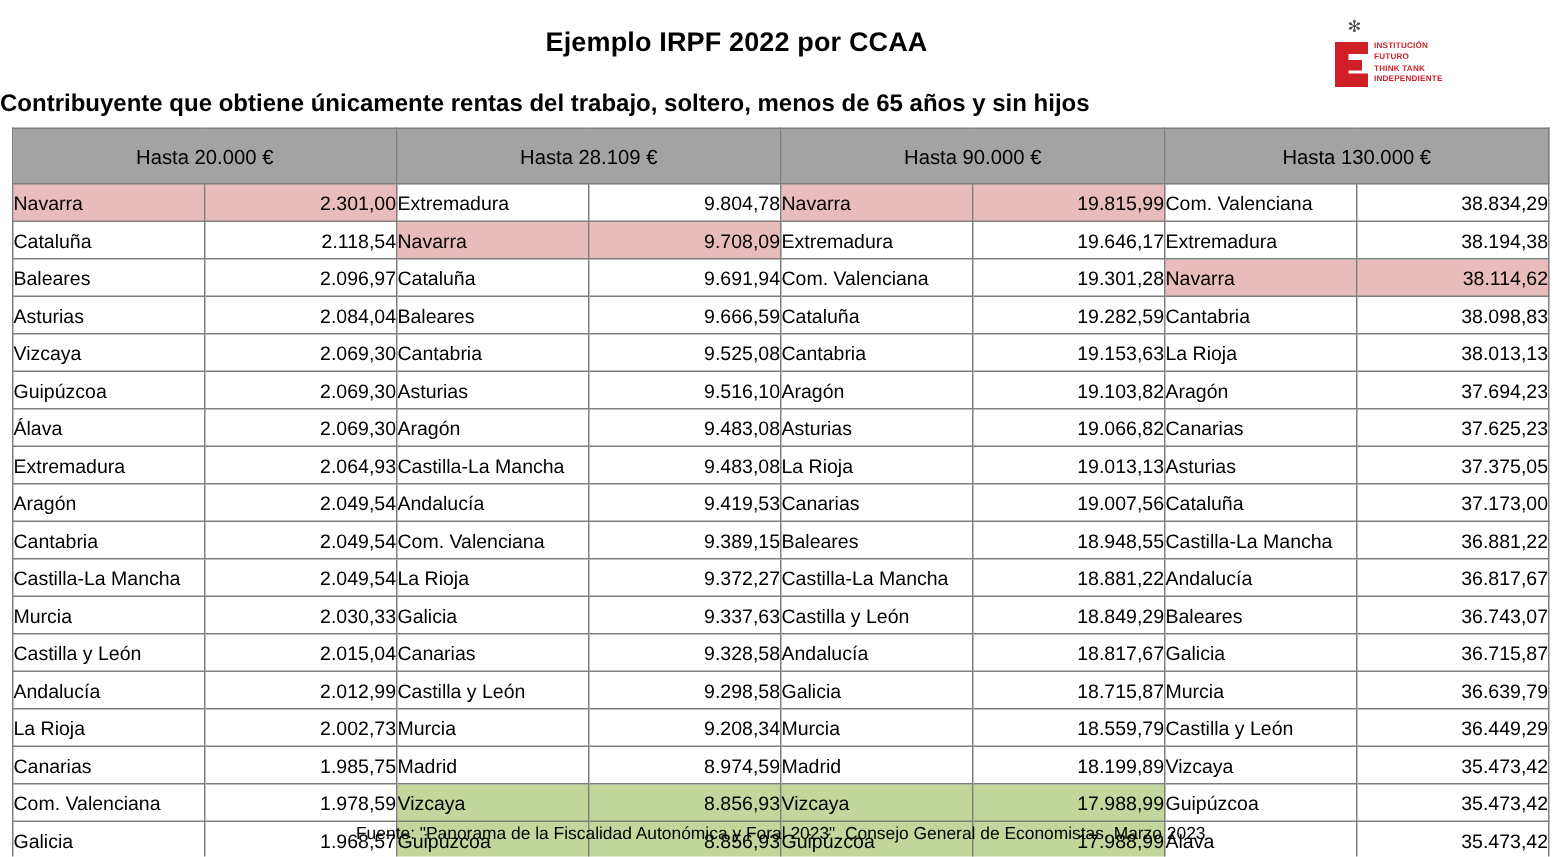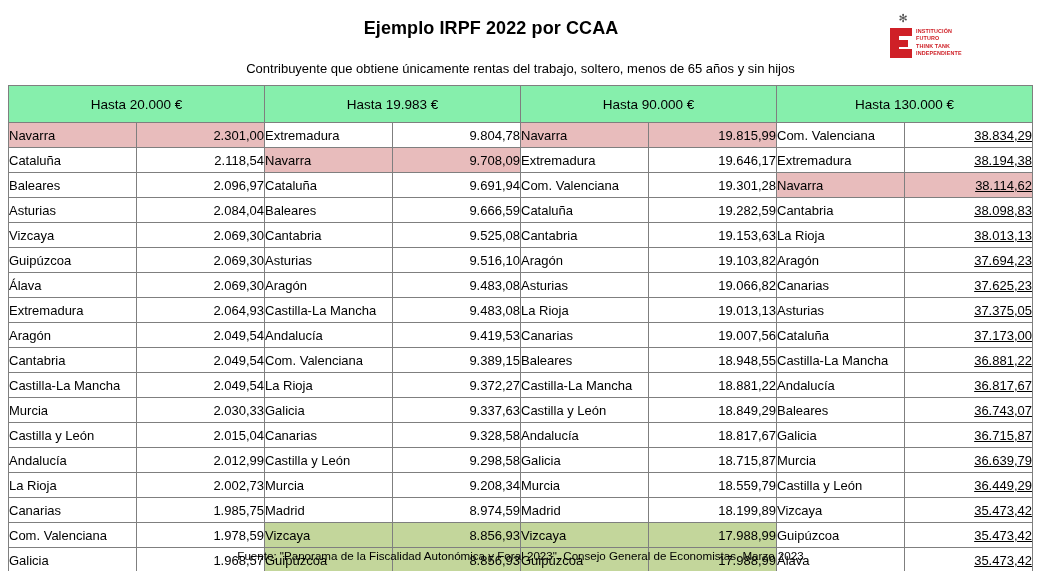--- a/index.html
+++ b/index.html
@@ -29,23 +29,23 @@
     text-align: center;
     font-size: 18px;
     font-weight: bold;
     letter-spacing: 0.1px;
   }
   #subtitle {
     position: absolute;
     top: 61px;
     left: 0;
     width: 1041px;
-    text-align: center;
-    font-size: 13px;
-    font-weight: normal;
+    text-align: left;
+    font-size: 16px;
+    font-weight: bold;
   }
 
   
   #logo {
     position: absolute;
     top: 13px;
     left: 888px;
     width: 78px;
     height: 48px;
   }
@@ -92,21 +92,21 @@
     table-layout: fixed;
     width: 1025px;
   }
   table#irpf-table th,
   table#irpf-table td {
     border: 1px solid #7f7f7f;
     padding: 0;
     margin: 0;
   }
   thead th {
-    background: #86efac;
+    background: #a3a3a3;
     height: 36px;
     font-size: 13.5px;
     font-weight: normal;
     text-align: center;
     vertical-align: middle;
     border-top: 2px solid #595959;
     border-bottom: 2px solid #595959;
   }
   thead th.grp-sep-left  { border-left: 2px solid #595959; }
   thead th.grp-sep-right { border-right: 2px solid #595959; }
@@ -121,21 +121,21 @@
     text-align: left;
     padding-left: 5px;
     width: 152px;
   }
   td.val {
     text-align: right;
     padding-right: 8px;
     width: 104px;
   }
   td.sep-left  { border-left: 2px solid #595959; }
-  td.sep-right { border-right: 2px solid #595959; text-decoration: underline; }
+  td.sep-right { border-right: 2px solid #595959; }
   tbody tr:last-child td { border-bottom: 2px solid #595959; }
 
   td.hl-high { background: #e8bcbc !important; }
   td.hl-low  { background: #c3d69b !important; }
 
   
   #footer {
     position: absolute;
     left: 0;
     top: 549px;
@@ -164,21 +164,21 @@
       <span class="logo-line">INDEPENDIENTE</span>
     </div>
   </div>
 </div>
 
 <div id="table-wrap">
   <table id="irpf-table">
     <thead>
       <tr id="head-row">
           <th colspan="2" class="grp-sep-left">Hasta 20.000 €</th>
-          <th colspan="2">Hasta 19.983 €</th>
+          <th colspan="2">Hasta 28.109 €</th>
           <th colspan="2">Hasta 90.000 €</th>
           <th colspan="2" class=" grp-sep-right">Hasta 130.000 €</th>
         </tr>
     </thead>
     <tbody id="body-rows">
         <tr>
           <td class="name hl-high sep-left">Navarra</td>
           <td class="val hl-high">2.301,00</td>
           <td class="name">Extremadura</td>
           <td class="val">9.804,78</td>

